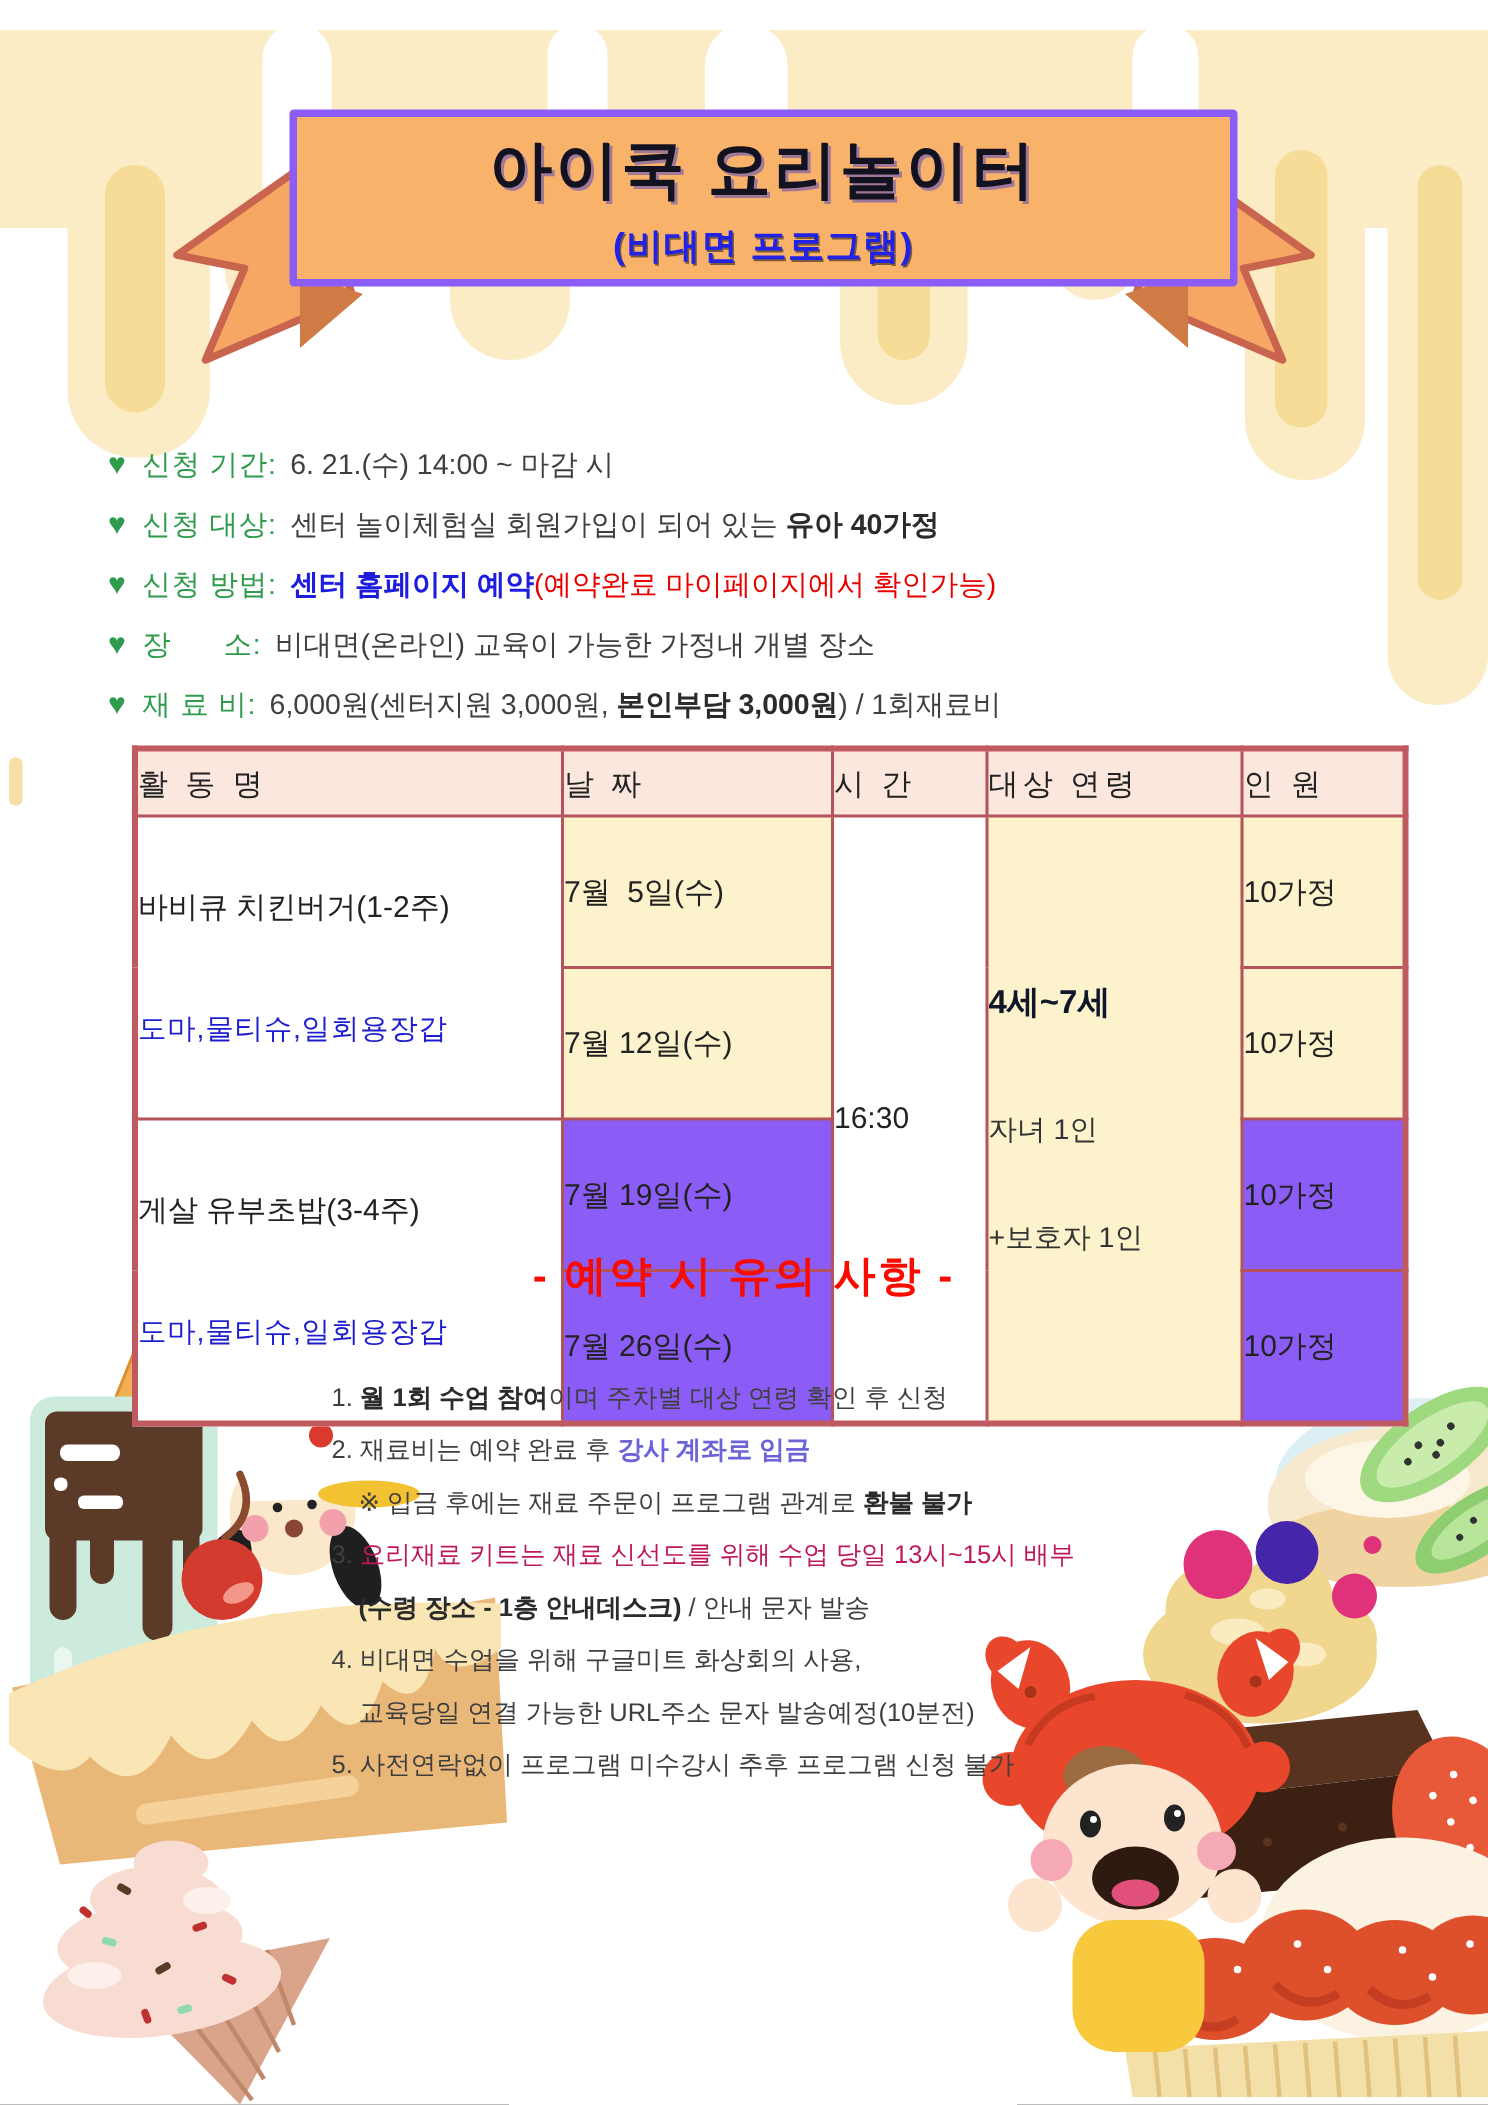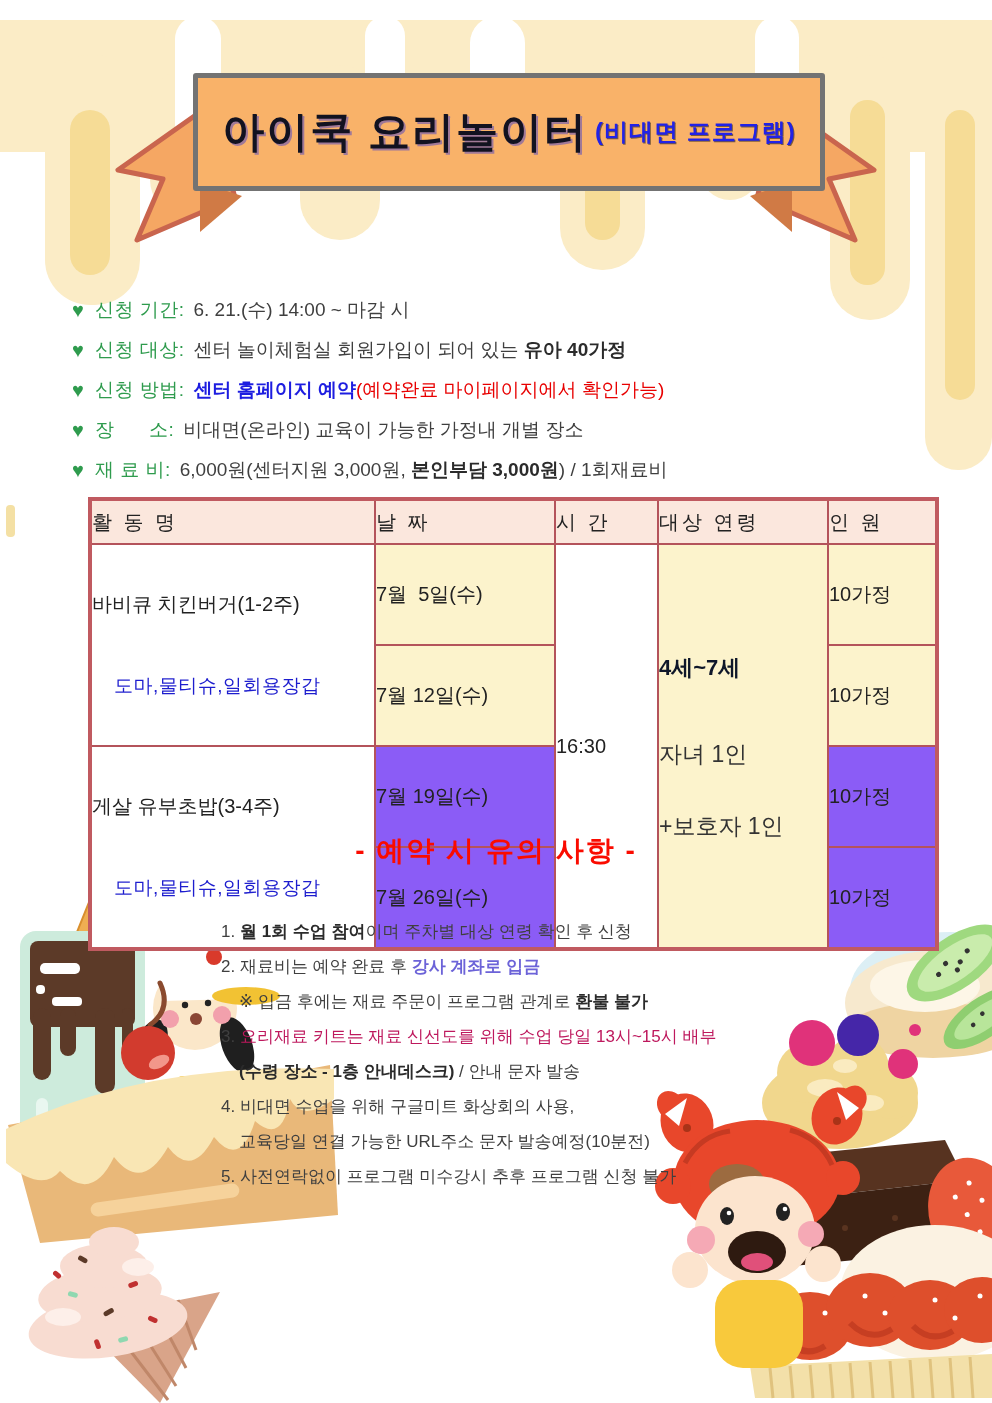--- a/index.html
+++ b/index.html
@@ -3,22 +3,22 @@
 <meta charset="utf-8">
 <style>
   html,body{margin:0;padding:0;background:#888;}
   .page{position:relative;width:992px;height:1403px;background:#fff;overflow:hidden;
         font-family:"Liberation Sans","DejaVu Sans",sans-serif;margin:0 auto;}
   svg{display:block;}
   .deco{position:absolute;z-index:1;pointer-events:none;}
 
   
   .ribbon-rect{position:absolute;left:193px;top:73px;width:622px;height:108px;
-    background:#F9B269;border:5px solid #737373;border-radius:3px;z-index:3;
-    display:flex;flex-direction:row;align-items:center;justify-content:center;gap:7px;}
+    background:#F9B269;border:5px solid #8b5cf6;border-radius:3px;z-index:3;
+    display:flex;flex-direction:column;align-items:center;justify-content:center;gap:7px;}
   .title{font-size:42px;font-weight:bold;color:#121220;letter-spacing:2px;
     text-shadow:2px 2px 0 rgba(50,50,210,.45);white-space:pre;}
   .subtitle{font-size:24px;font-weight:bold;color:#2222E6;letter-spacing:1px;
     text-shadow:1px 1px 0 rgba(20,20,20,.55);white-space:pre;}
 
   
   .info{position:absolute;left:72px;top:290px;z-index:2;}
   .info-row{height:40px;display:flex;align-items:center;font-size:19px;color:#3F3F3F;white-space:pre;}
   .heart{color:#2E9B4D;font-size:20px;margin-right:11px;}
   .ilabel{color:#2E9B4D;margin-right:9px;letter-spacing:.5px;}
@@ -33,23 +33,23 @@
   .sched{position:absolute;left:88px;top:497px;z-index:2;border-collapse:collapse;
     border:4px solid #C05A60;background:#fff;}
   .sched th,.sched td{border:2px solid #B4535B;text-align:left;vertical-align:middle;
     color:#222;font-size:20px;padding:0;white-space:pre;}
   .sched th{background:#FBE7DD;height:42px;font-weight:normal;letter-spacing:3px;}
   .sched td{height:53px;margin-top:15px;}
   .col-act{width:282px;}.col-date{width:178px;}.col-time{width:101px;}
   .col-age{width:168px;}.col-cnt{width:106px;}
   .c-y{background:#FCF3CC;}.c-g{background:#8b5cf6;}
   .act-name{display:block;font-size:20px;color:#222;margin-bottom:9px;}
-  .act-mat{display:block;font-size:19px;color:#1D1DCE;letter-spacing:.5px;padding-left:22px;}
+  .act-mat{display:block;font-size:19px;color:#1D1DCE;letter-spacing:.5px;}
   .age-range{display:block;color:#0f172a;font-weight:bold;font-size:22px;margin-bottom:12px;}
-  .age-d{display:block;font-size:23px;color:#333;line-height:26px;}
+  .age-d{display:block;font-size:19px;color:#333;line-height:26px;}
 
   
   .notice-head{position:absolute;left:0;top:832px;width:100%;text-align:center;z-index:2;
     font-size:28px;font-weight:bold;color:#FA0B00;letter-spacing:2px;white-space:pre;}
   .notes{position:absolute;left:221px;top:914px;z-index:2;font-size:17px;color:#4A4A4A;}
   .note-line{height:35px;display:flex;align-items:center;white-space:pre;}
   .ind{padding-left:18px;}
 </style>
 </head>
 <body>

